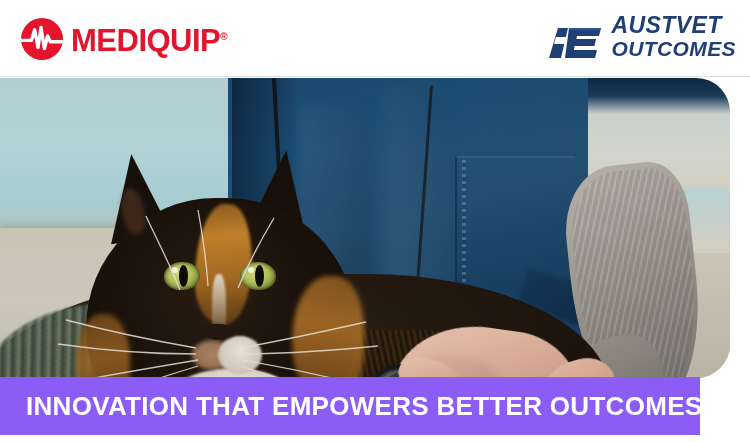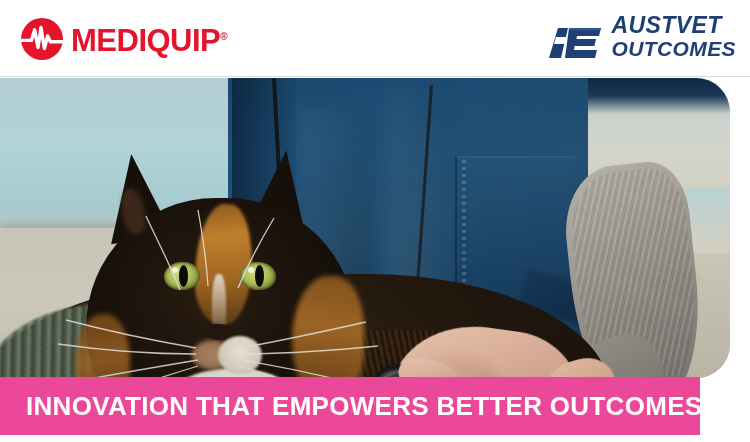--- a/index.html
+++ b/index.html
@@ -503,21 +503,21 @@
     background: linear-gradient(180deg, rgba(0,0,0,0.05) 0%, rgba(0,0,0,0.0) 25%, rgba(0,0,0,0.06) 100%);
   }
 
   
   .tagline-bar {
     position: absolute;
     left: 0;
     top: 377px;
     width: 700px;
     height: 58px;
-    background: #ec4899;
+    background: #8b5cf6;
     display: flex;
     align-items: center;
   }
   .tagline-text {
     color: #ffffff;
     font-family: "Liberation Sans", sans-serif;
     font-weight: bold;
     font-size: 26px;
     letter-spacing: 0.3px;
     margin-left: 26px;

